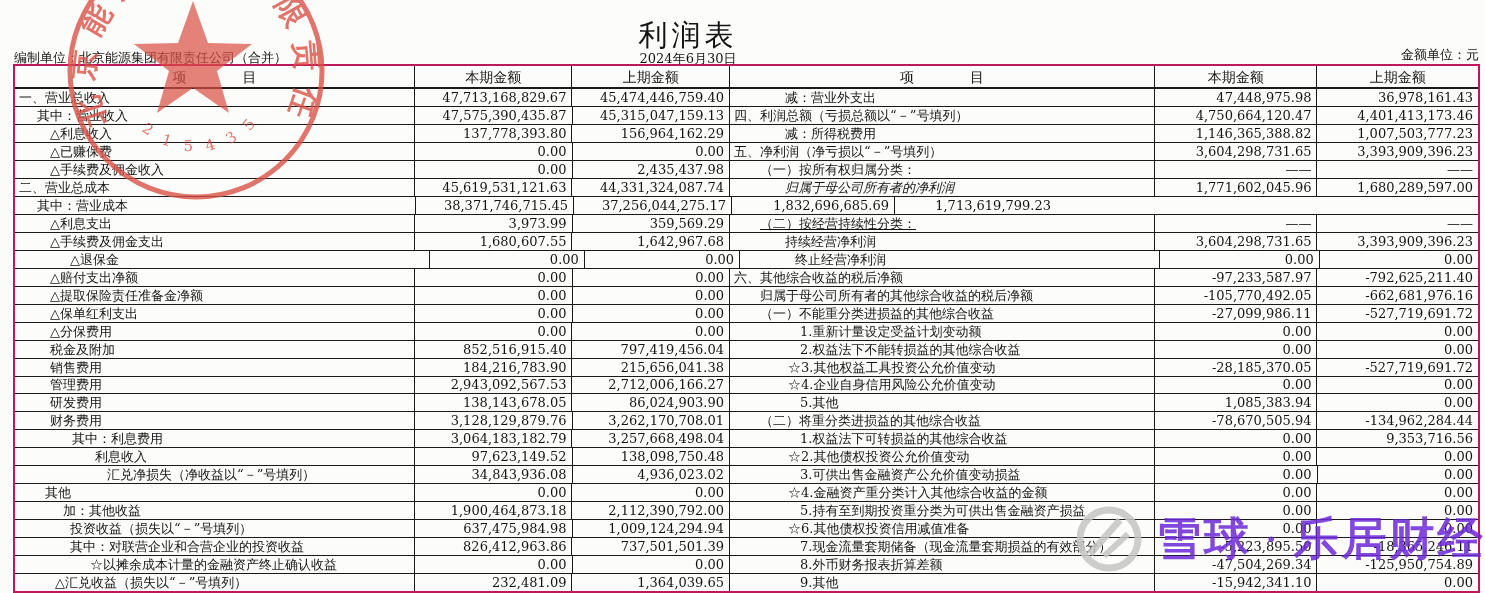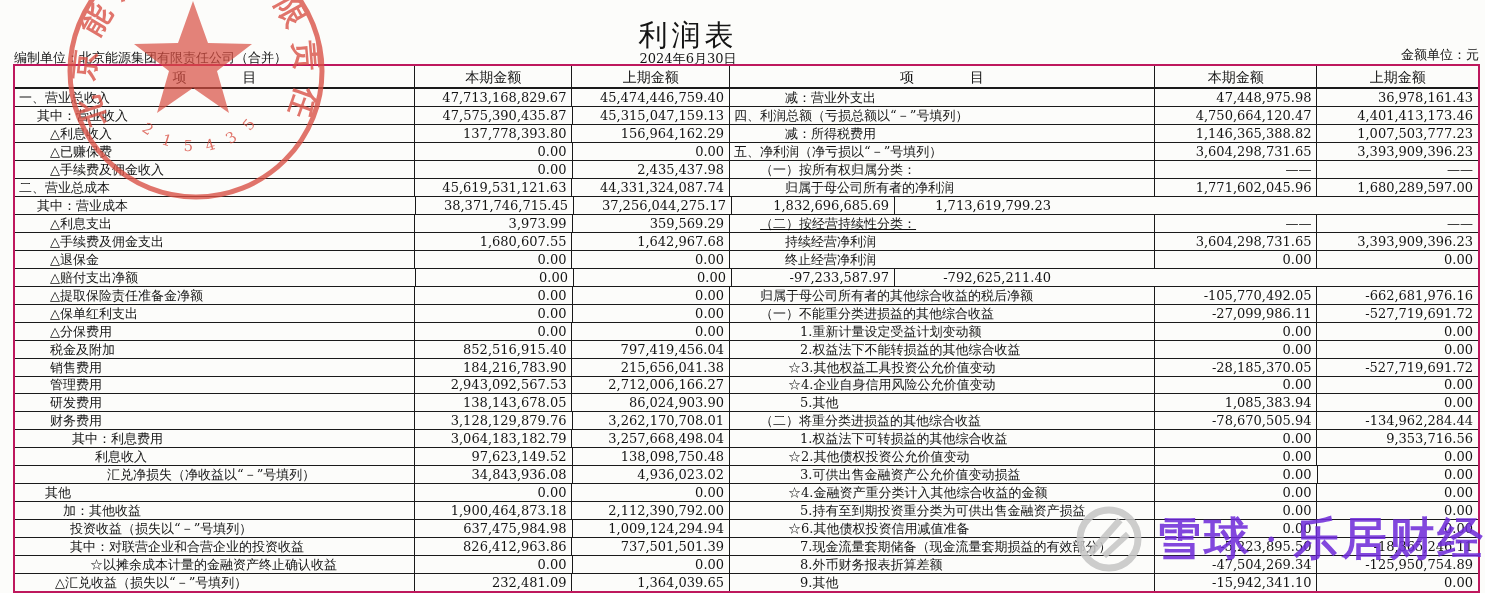--- a/index.html
+++ b/index.html
@@ -123,21 +123,21 @@
           <div class="cell num c-nl1">0.00</div>
           <div class="cell num c-nl2">2,435,437.98</div>
           <div class="cell lbl c-ir" style="padding-left: 30px;">（一）按所有权归属分类：</div>
           <div class="cell num c-nr1">——</div>
           <div class="cell num c-nr2">——</div>
         </div>
         <div class="trow">
           <div class="cell lbl c-il" style="padding-left: 4px;">二、营业总成本</div>
           <div class="cell num c-nl1">45,619,531,121.63</div>
           <div class="cell num c-nl2">44,331,324,087.74</div>
-          <div class="cell lbl c-ir" style="padding-left: 55px;">归属于母公司所有者的净利润</div>
+          <div class="cell lbl c-ir" style="padding-left: 55px; font-style: italic;">归属于母公司所有者的净利润</div>
           <div class="cell num c-nr1">1,771,602,045.96</div>
           <div class="cell num c-nr2">1,680,289,597.00</div>
         </div>
         <div class="trow">
           <div class="cell lbl c-il" style="padding-left: 22px;">其中：营业成本</div>
           <div class="cell num c-nl1">38,371,746,715.45</div>
           <div class="cell num c-nl2">37,256,044,275.17</div>
           <div class="cell num c-nr1">1,832,696,685.69</div>
           <div class="cell num c-nr2">1,713,619,799.23</div>
         </div>
@@ -151,31 +151,32 @@
         </div>
         <div class="trow">
           <div class="cell lbl c-il" style="padding-left: 35px;">△手续费及佣金支出</div>
           <div class="cell num c-nl1">1,680,607.55</div>
           <div class="cell num c-nl2">1,642,967.68</div>
           <div class="cell lbl c-ir" style="padding-left: 55px;">持续经营净利润</div>
           <div class="cell num c-nr1">3,604,298,731.65</div>
           <div class="cell num c-nr2">3,393,909,396.23</div>
         </div>
         <div class="trow">
-          <div class="cell lbl c-il" style="padding-left: 35px;">△退保金</div>
+          <div class="cell lbl c-il" style="padding-left: 35px; margin-left: 20px;">△退保金</div>
           <div class="cell num c-nl1">0.00</div>
           <div class="cell num c-nl2">0.00</div>
           <div class="cell lbl c-ir" style="padding-left: 55px;">终止经营净利润</div>
           <div class="cell num c-nr1">0.00</div>
           <div class="cell num c-nr2">0.00</div>
         </div>
         <div class="trow">
           <div class="cell lbl c-il" style="padding-left: 35px;">△赔付支出净额</div>
           <div class="cell num c-nl1">0.00</div>
           <div class="cell num c-nl2">0.00</div>
+          <div class="cell lbl c-ir" style="padding-left: 4px;">六、其他综合收益的税后净额</div>
           <div class="cell num c-nr1">-97,233,587.97</div>
           <div class="cell num c-nr2">-792,625,211.40</div>
         </div>
         <div class="trow">
           <div class="cell lbl c-il" style="padding-left: 35px;">△提取保险责任准备金净额</div>
           <div class="cell num c-nl1">0.00</div>
           <div class="cell num c-nl2">0.00</div>
           <div class="cell lbl c-ir" style="padding-left: 30px;">归属于母公司所有者的其他综合收益的税后净额</div>
           <div class="cell num c-nr1">-105,770,492.05</div>
           <div class="cell num c-nr2">-662,681,976.16</div>

